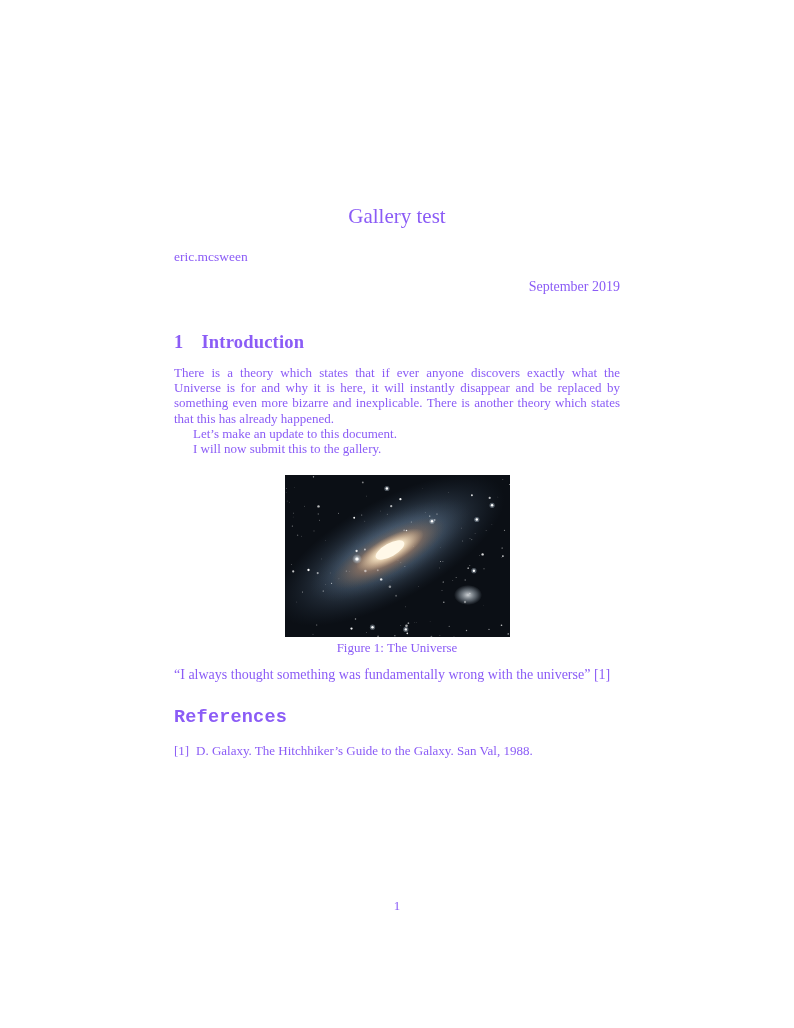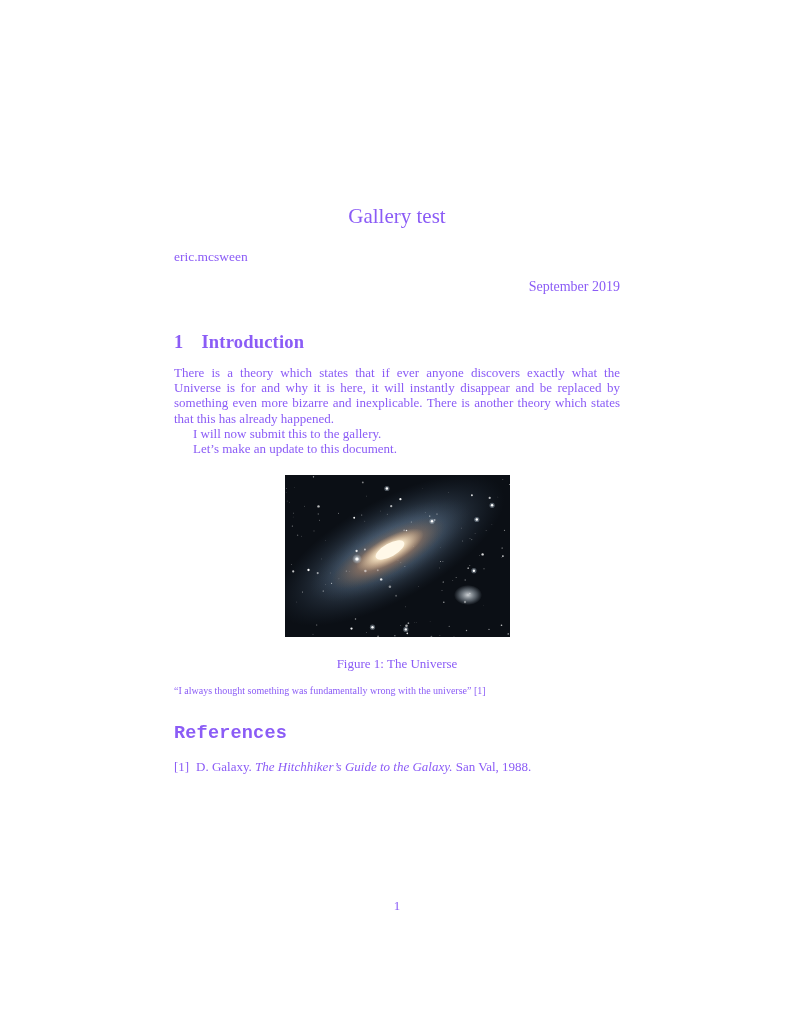--- a/index.html
+++ b/index.html
@@ -61,44 +61,44 @@
     font-size: 13px;
     line-height: 15.2px;
     text-indent: 19px;
   }
   .figure-wrap {
     margin: 19px auto 0 auto;
     width: 225px;
   }
   .figure-wrap svg { display: block; }
   .figure-caption {
-    margin-top: 19px;
+    margin-top: 3px;
     text-align: center;
     font-size: 13px;
     line-height: 15px;
   }
   .heading-conclusion { margin-top: 42px; }
   .quote-par {
     margin-top: 12px;
-    font-size: 10px;
+    font-size: 14px;
     line-height: 15.2px;
   }
   .heading-references { margin-top: 25px; font-family: Liberation Mono, monospace; }
   .ref-item {
     margin-top: 14px;
     display: flex;
     font-size: 13px;
     line-height: 15.2px;
   }
   .ref-label {
     flex: 0 0 auto;
     width: 22px;
   }
   .ref-text { flex: 1 1 auto; }
-  .ref-text .italic { font-style: italic; }
+  .ref-text .italic { }
   .page-number {
     position: absolute;
     left: 0;
     right: 0;
     top: 898px;
     text-align: center;
     font-size: 13px;
   }
 </style>
 </head>
@@ -109,22 +109,22 @@
 
     <div class="doc-title">Gallery test</div>
     <div class="doc-author">eric.mcsween</div>
     <div class="doc-date">September 2019</div>
 
     <div class="section-heading">
       <span class="sec-num">1</span><span>Introduction</span>
     </div>
 
     <div class="body-par">There is a theory which states that if ever anyone discovers exactly what the Universe is for and why it is here, it will instantly disappear and be replaced by something even more bizarre and inexplicable. There is another theory which states that this has already happened.</div>
+    <div class="body-line">Let’s make an update to this document.</div>
     <div class="body-line">I will now submit this to the gallery.</div>
-    <div class="body-line">Let’s make an update to this document.</div>
 
     <div class="figure-wrap">
       <svg width="225" height="162" viewBox="0 0 225 162" xmlns="http://www.w3.org/2000/svg">
         <defs>
           <radialGradient id="halo" cx="50%" cy="50%" r="50%">
             <stop offset="0%" stop-color="#90a4ba" stop-opacity="0.85"></stop>
             <stop offset="45%" stop-color="#5a7088" stop-opacity="0.55"></stop>
             <stop offset="100%" stop-color="#2a3a4c" stop-opacity="0"></stop>
           </radialGradient>
           <radialGradient id="dust" cx="50%" cy="50%" r="50%">

